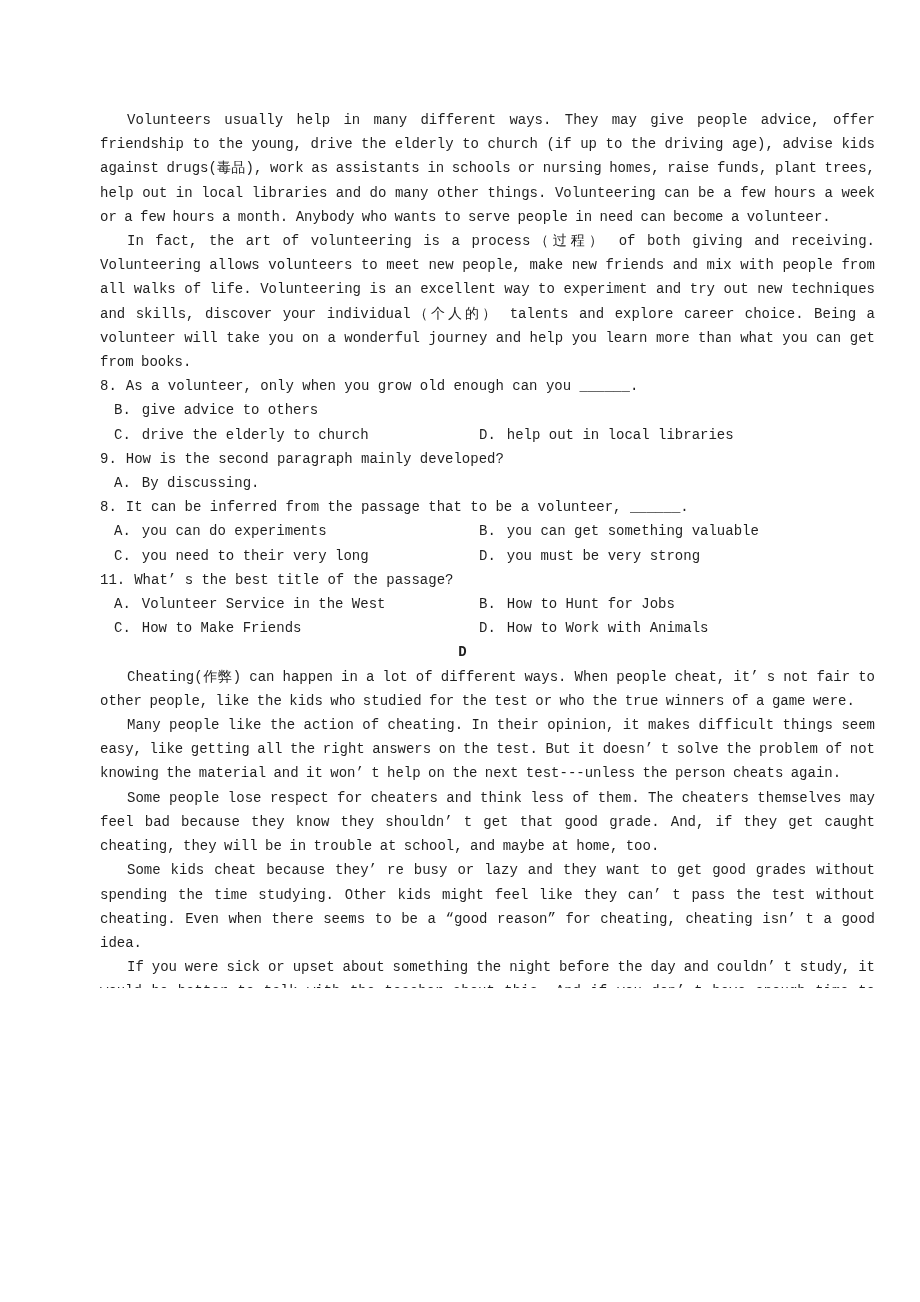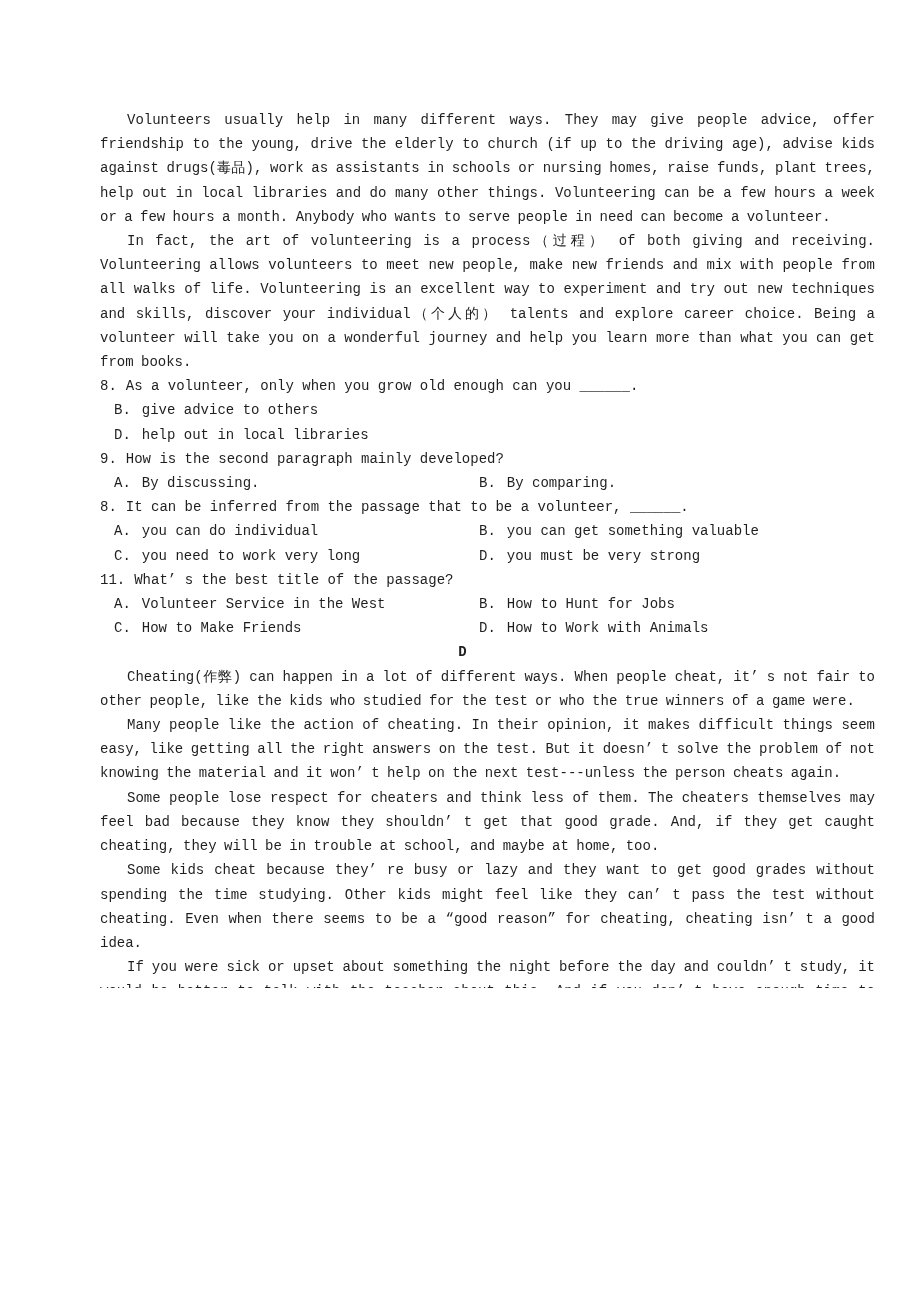--- a/index.html
+++ b/index.html
@@ -70,55 +70,55 @@
     <div>
       <div class="q-stem">
         <span class="q-num">8.</span><span>As a volunteer, only when you grow old enough can you ______.</span>
       </div>
       <div class="opt-row">
         <span class="opt-cell second">
           <span class="opt-label">B.</span><span>give advice to others</span>
         </span>
       </div>
       <div class="opt-row">
+        <span class="opt-cell">
+          <span class="opt-label">C.</span><span>drive the elderly to church</span>
+        </span>
         <span class="opt-cell second">
           <span class="opt-label">D.</span><span>help out in local libraries</span>
         </span>
       </div>
     </div>
 
     <div>
       <div class="q-stem">
         <span class="q-num">9.</span><span>How is the second paragraph mainly developed?</span>
       </div>
       <div class="opt-row">
         <span class="opt-cell">
           <span class="opt-label">A.</span><span>By discussing.</span>
         </span>
-        <span class="opt-cell second">
-          <span class="opt-label">B.</span><span>By comparing.</span>
-        </span>
       </div>
     </div>
 
     <div>
       <div class="q-stem">
         <span class="q-num">8.</span><span>It can be inferred from the passage that to be a volunteer, ______.</span>
       </div>
       <div class="opt-row">
         <span class="opt-cell">
-          <span class="opt-label">A.</span><span>you can do individual</span>
+          <span class="opt-label">A.</span><span>you can do experiments</span>
         </span>
         <span class="opt-cell second">
           <span class="opt-label">B.</span><span>you can get something valuable</span>
         </span>
       </div>
       <div class="opt-row">
         <span class="opt-cell">
-          <span class="opt-label">C.</span><span>you need to work very long</span>
+          <span class="opt-label">C.</span><span>you need to their very long</span>
         </span>
         <span class="opt-cell second">
           <span class="opt-label">D.</span><span>you must be very strong</span>
         </span>
       </div>
     </div>
 
     <div>
       <div class="q-stem">
         <span class="q-num">11.</span><span>What’ s the best title of the passage?</span>

